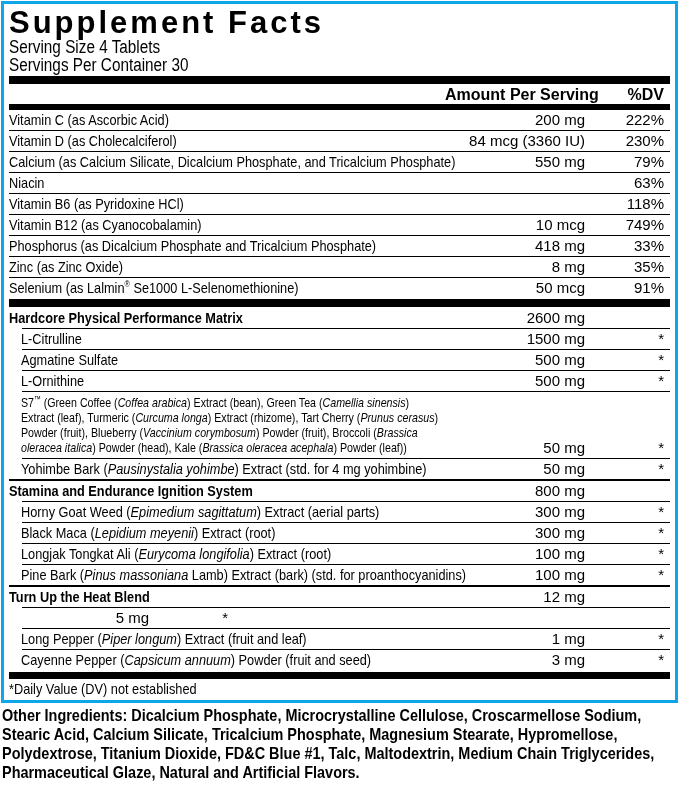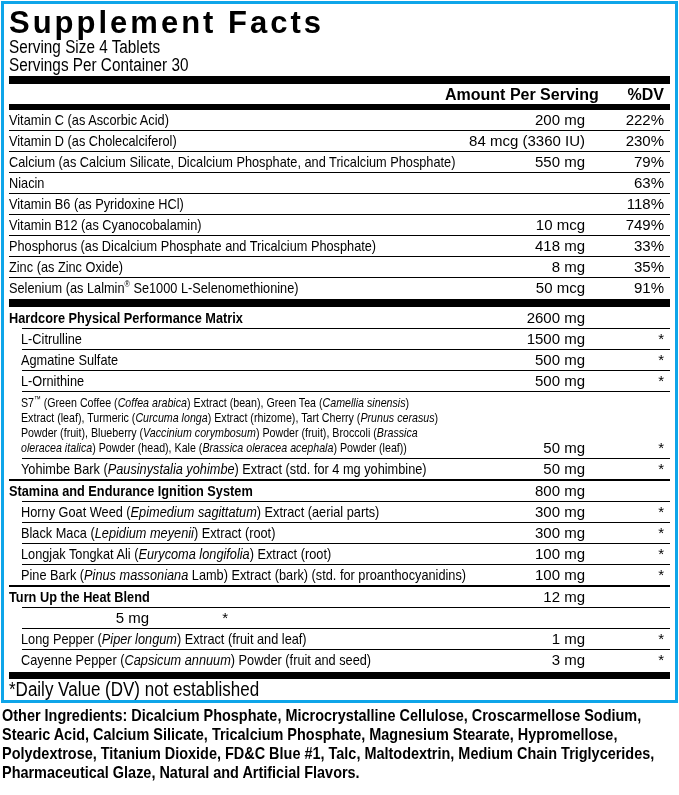--- a/index.html
+++ b/index.html
@@ -75,21 +75,21 @@
     transform: scaleX(0.85);
     transform-origin: 0 50%;
     white-space: nowrap;
   }
   .sep { height: 1px; background: #000; }
   .sep.thin-indent { margin-left: 13px; }
   .sep.medium { height: 2px; }
   .bar.divider { height: 8px; margin: 1px 0; }
   sup { font-size: 8.5px; line-height: 0; vertical-align: super; }
   .footnote {
-    font-size: 20px;
+    font-size: 15px;
     line-height: 18px;
     padding: 1px 0 2px 0;
   }
   .other {
     font-size: 17px;
     line-height: 19px;
     padding: 3px 2px 0 2px;
     font-weight: bold;
   }
   .other .cond-wrap {

